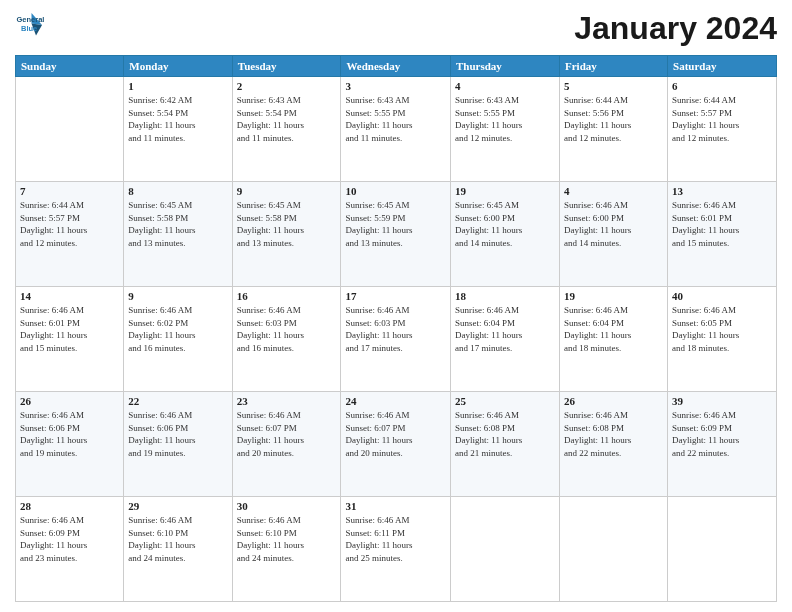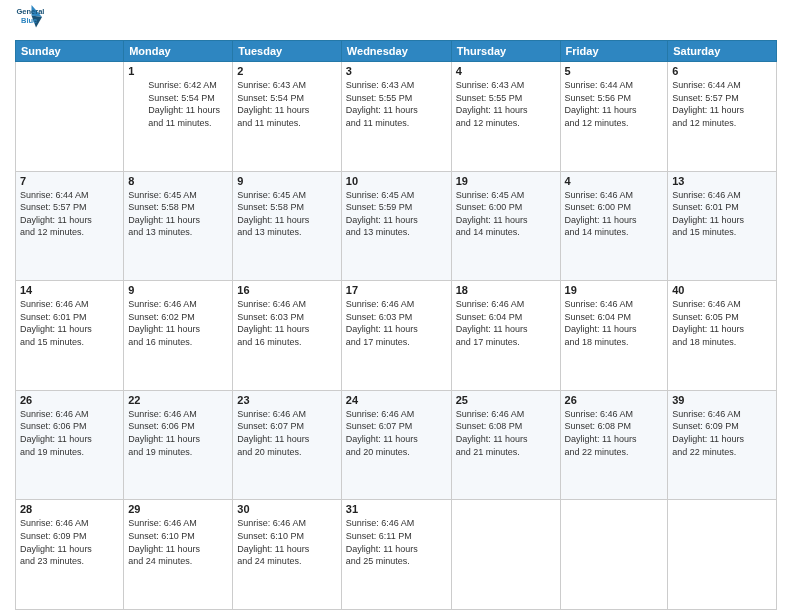--- a/index.html
+++ b/index.html
@@ -6,21 +6,21 @@
     body {
       font-family: Arial, sans-serif;
       background: #fff;
       width: 792px;
       height: 612px;
       overflow: hidden;
     }
     .page {
       width: 792px;
       height: 612px;
-      padding: 2px 15px;
+      padding: 10px 15px;
       display: flex;
       flex-direction: column;
     }
     .header {
       display: flex;
       justify-content: space-between;
       align-items: flex-start;
       margin-bottom: 8px;
     }
     .logo {
@@ -41,20 +41,21 @@
       color: #1a1a1a;
     }
     .subtitle {
       font-size: 14px;
       color: #333;
     }
     .calendar {
       width: 100%;
       border-collapse: collapse;
       flex: 1;
+      font-family: Liberation Serif, serif;
     }
     .calendar th {
       background: #2e86c1;
       color: white;
       font-size: 11px;
       font-weight: bold;
       padding: 4px 5px;
       text-align: left;
       border: 1px solid #2478a8;
     }
@@ -92,20 +93,21 @@
   <div class="header">
     <div class="logo">
       <svg class="logo-icon" viewBox="0 0 40 40">
         <polygon points="22,4 36,20 22,18" fill="#2e86c1"></polygon>
         <polygon points="22,18 36,20 28,34" fill="#1a5276"></polygon>
         <text x="2" y="16" font-size="10" font-weight="bold" fill="#1a5276" font-family="Arial">General</text>
         <text x="8" y="28" font-size="10" font-weight="bold" fill="#2e86c1" font-family="Arial">Blue</text>
       </svg>
     </div>
     <div class="title-block">
+      <div class="main-title">January 2024</div>
     </div>
   </div>
 
   <table class="calendar">
     <thead>
       <tr>
 
       <th>Sunday</th>
           <th>Monday</th>
           <th>Tuesday</th>
@@ -113,21 +115,21 @@
           <th>Thursday</th>
           <th>Friday</th>
           <th>Saturday</th>
         </tr>
     </thead>
     <tbody id="calendar-body">
     <tr>
           <td class="empty-cell"></td>
           <td>
             <span class="day-num">1</span>
-            <div class="day-info" style="white-space: pre-line; margin-left: 20px;">Sunrise: 6:42 AM
+            <div class="day-info" style="white-space: pre-line;">Sunrise: 6:42 AM
 Sunset: 5:54 PM
 Daylight: 11 hours
 and 11 minutes.</div>
           </td>
           <td>
             <span class="day-num">2</span>
             <div class="day-info" style="white-space: pre-line;">Sunrise: 6:43 AM
 Sunset: 5:54 PM
 Daylight: 11 hours
 and 11 minutes.</div>

